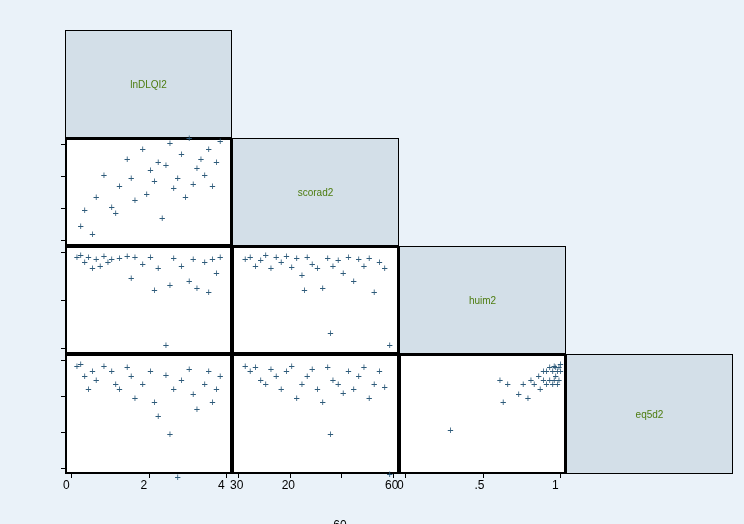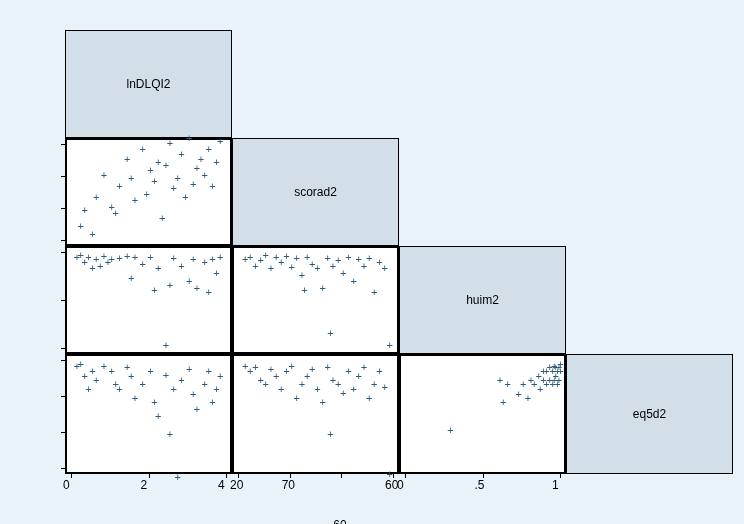--- a/index.html
+++ b/index.html
@@ -1,19 +1,19 @@
 <!DOCTYPE html>
 <html><head>
 <meta charset="utf-8">
 <style>
   html,body{margin:0;padding:0;}
   body{background:#eaf2f9;font-family:Arial,Helvetica,sans-serif;width:744px;height:524px;position:relative;overflow:hidden;}
   #matrix{position:absolute;}
   .cell{position:absolute;box-sizing:border-box;}
-  .label-cell{background:#d3dfe8;border:1px solid #000;display:flex;align-items:center;justify-content:center;font-size:12px;color:#000000;}
+  .label-cell{background:#d3dfe8;border:1px solid #000;display:flex;align-items:center;justify-content:center;font-size:10px;color:#4d7c0f;}
   .plot-cell{background:#fff;border:2px solid #000;}
   .axis-label{position:absolute;font-size:12px;color:#000;}
   .tick{position:absolute;background:#000;}
   .pt{position:absolute;color:#2e5b7a;font-size:11px;line-height:1;transform:translate(-50%,-50%);user-select:none;}
 </style>
 </head>
 <body>
 
 <div id="matrix">
     <div class="cell label-cell" style="left: 65px; top: 30px; width: 167px; height: 108px;">lnDLQI2</div>
@@ -224,23 +224,23 @@
     <div class="tick" style="left: 61px; top: 468px; width: 4px; height: 1px;"></div>
     <div class="tick" style="left: 61px; top: 432px; width: 4px; height: 1px;"></div>
     <div class="tick" style="left: 61px; top: 396px; width: 4px; height: 1px;"></div>
     <div class="tick" style="left: 61px; top: 360px; width: 4px; height: 1px;"></div>
     <div class="axis-label" style="left: 63px; top: 478px;">0</div>
     <div class="tick" style="left: 71px; top: 474px; width: 1px; height: 4px;"></div>
     <div class="axis-label" style="left: 140.5px; top: 478px;">2</div>
     <div class="tick" style="left: 148.5px; top: 474px; width: 1px; height: 4px;"></div>
     <div class="axis-label" style="left: 218px; top: 478px;">4</div>
     <div class="tick" style="left: 226px; top: 474px; width: 1px; height: 4px;"></div>
-    <div class="axis-label" style="left: 230px; top: 478px;">20</div>
+    <div class="axis-label" style="left: 230px; top: 478px;">30</div>
     <div class="tick" style="left: 238px; top: 474px; width: 1px; height: 4px;"></div>
-    <div class="axis-label" style="left: 281.667px; top: 478px;">70</div>
+    <div class="axis-label" style="left: 281.667px; top: 478px;">20</div>
     <div class="tick" style="left: 289.667px; top: 474px; width: 1px; height: 4px;"></div>
     <div class="axis-label" style="left: 333.333px; top: 478px; margin-top: 40px;">60</div>
     <div class="tick" style="left: 341.333px; top: 474px; width: 1px; height: 4px;"></div>
     <div class="axis-label" style="left: 385px; top: 478px;">60</div>
     <div class="tick" style="left: 393px; top: 474px; width: 1px; height: 4px;"></div>
     <div class="axis-label" style="left: 397px; top: 478px;">0</div>
     <div class="tick" style="left: 405px; top: 474px; width: 1px; height: 4px;"></div>
     <div class="axis-label" style="left: 474.5px; top: 478px;">.5</div>
     <div class="tick" style="left: 482.5px; top: 474px; width: 1px; height: 4px;"></div>
     <div class="axis-label" style="left: 552px; top: 478px;">1</div>

